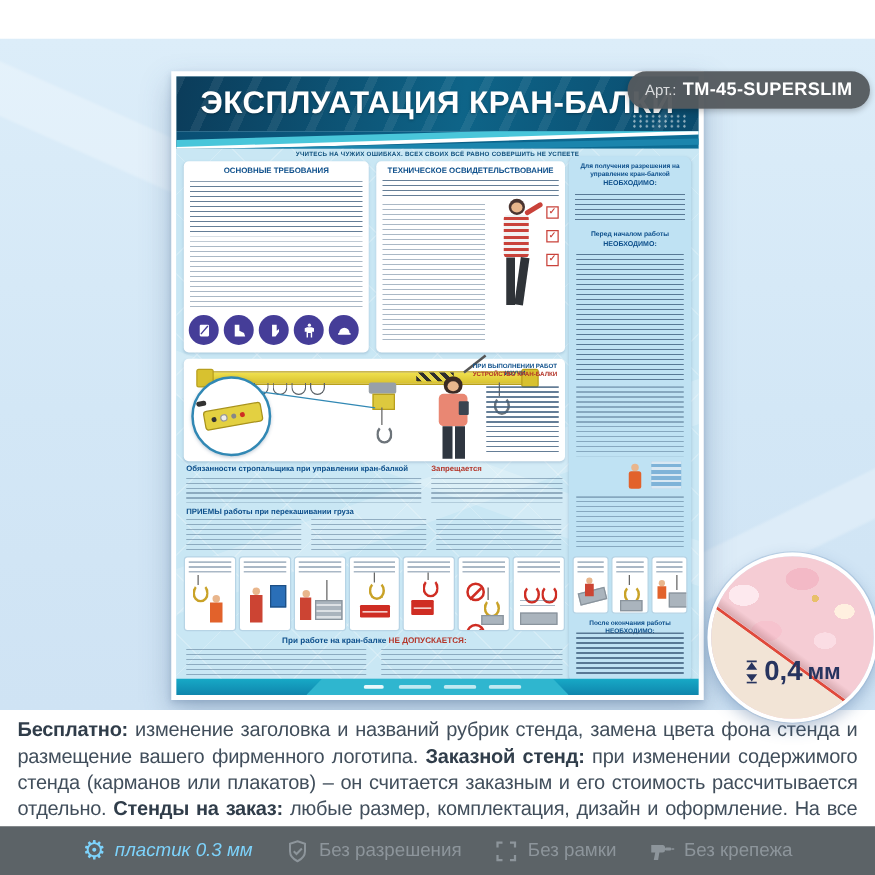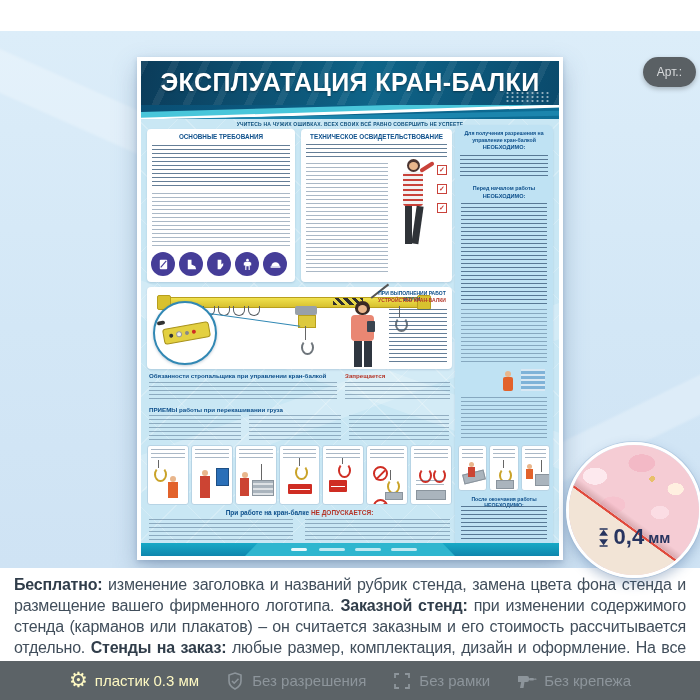--- a/index.html
+++ b/index.html
@@ -115,33 +115,33 @@
     #f5ccd4;}
   .circ .fold{left:0;top:0;width:130px;height:130px;background:
     linear-gradient(36deg,#f2e4d6 0 41%,rgba(242,228,214,0) 41.5%);}
   .circ .redline{left:0;top:0;width:130px;height:130px;background:
     linear-gradient(36deg,transparent 40.2%,#e04a3c 40.5%,#e04a3c 41.4%,transparent 41.7%);}
   .circ .curl{left:0;top:0;width:130px;height:130px;background:
     linear-gradient(36deg,transparent 41.4%,rgba(120,60,60,.22) 42%,transparent 46%);}
   .circ .tlabel{left:50%;top:71%;transform:translate(-50%,-50%);display:flex;
     align-items:center;gap:4px;color:#27345f;font-weight:700;white-space:nowrap;}
   .circ .tv{font-size:22px;}
-  .circ .tu{font-size:15px;}
+  .circ .tu{font-size:18px;}
 
   
   .desc{left:0;top:568px;width:700px;height:93px;background:#fff;}
   .desc p{margin:0;padding:6px 14px 0 14px;font-size:16px;line-height:21px;
     color:#414e5b;text-align:justify;letter-spacing:-.2px;}
   .desc .b{font-weight:700;color:#303d4a;}
 
   
   .fbar{left:0;top:661px;width:700px;height:39px;background:#5c6367;
     display:flex;align-items:center;justify-content:center;gap:26px;}
   .fitem{display:flex;align-items:center;gap:7px;font-size:15px;}
-  .fitem.on{color:#fef9c3;}
+  .fitem.on{color:#7dd3fc;font-style:italic;}
   .fitem.off{color:#8d959b;}
   .gear::before{content:"\2699";font-family:"DejaVu Sans",sans-serif;font-size:21px;line-height:1;}
 </style>
 </head>
 <body>
 
 <div id="app">
 
 
   <div class="p stage">
@@ -383,20 +383,21 @@
             <div class="p mark" style="left:214px;width:26px;opacity:.7;"></div>
             <div class="p mark" style="left:250px;width:26px;opacity:.7;"></div>
           </div>
 
         </div>
       </div>
     </div>
 
     <div class="p artbadge">
       <span class="lbl">Арт.:</span>
+      <span class="val">TM-45-SUPERSLIM</span>
     </div>
 
     <div class="p circ">
       <div class="p pink"></div>
       <div class="p curl"></div>
       <div class="p fold"></div>
       <div class="p redline"></div>
       <div class="p tlabel">
         <svg width="12" height="19" viewBox="0 0 12 19">
           <path d="M2 1h8M6 3l3 4H3zM6 16l3-4H3zM2 18h8" stroke="#27345f" stroke-width="1.4" fill="#27345f"></path>

